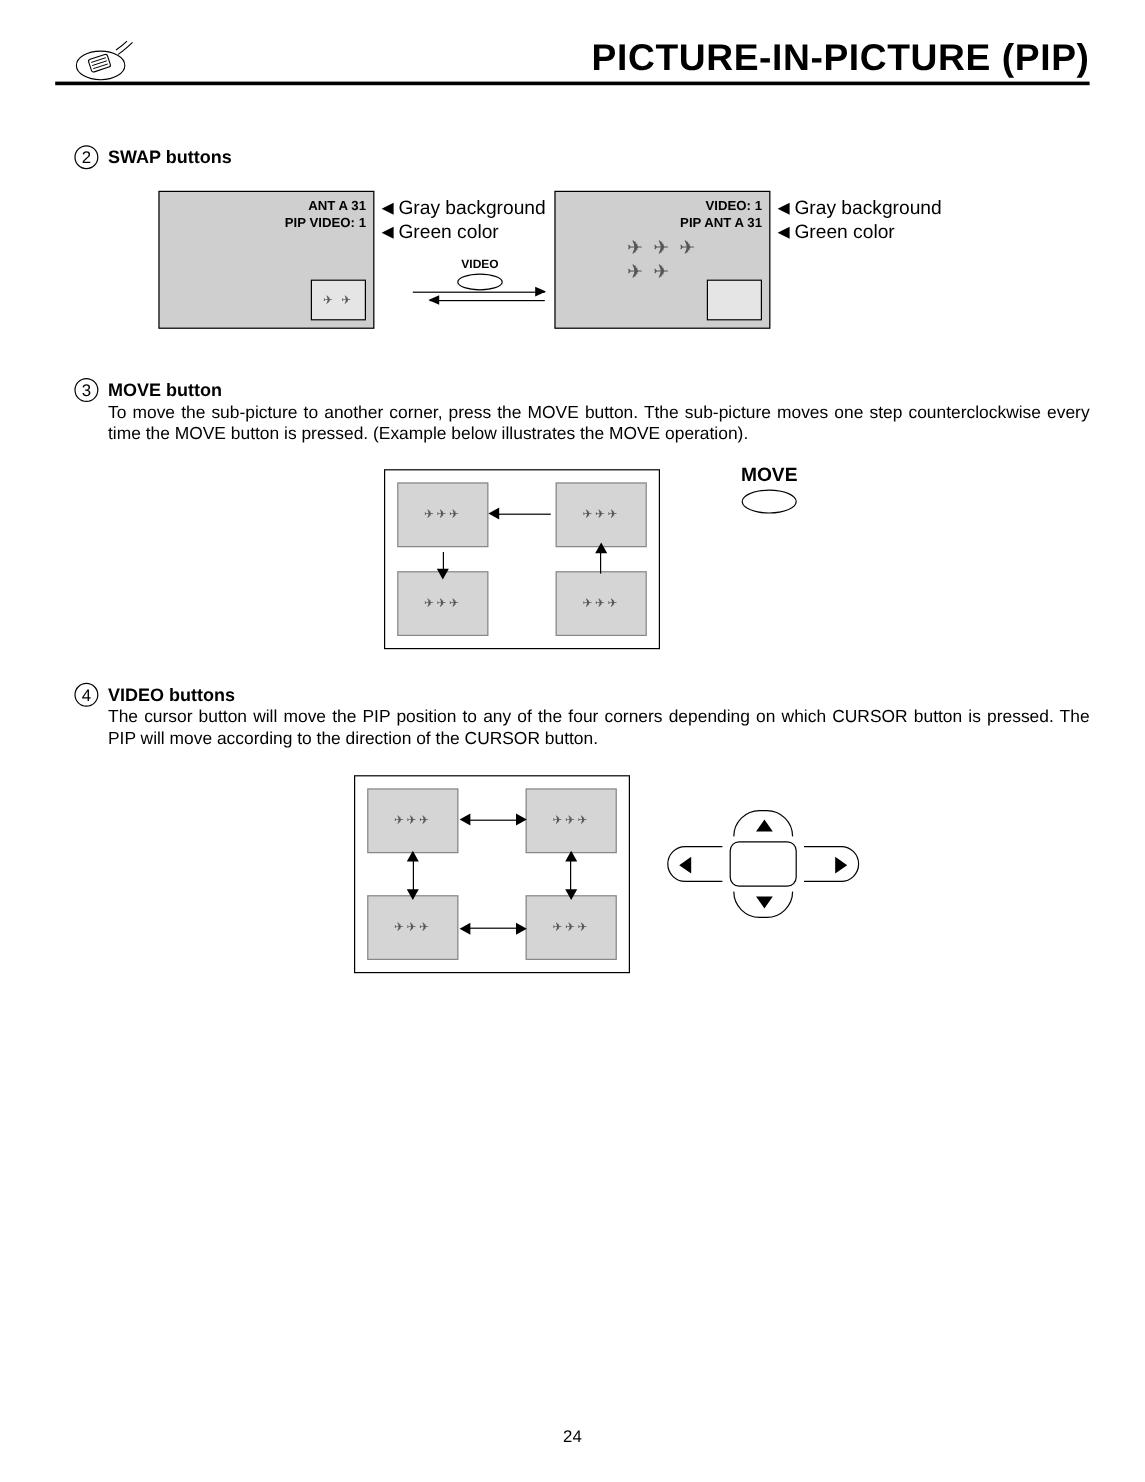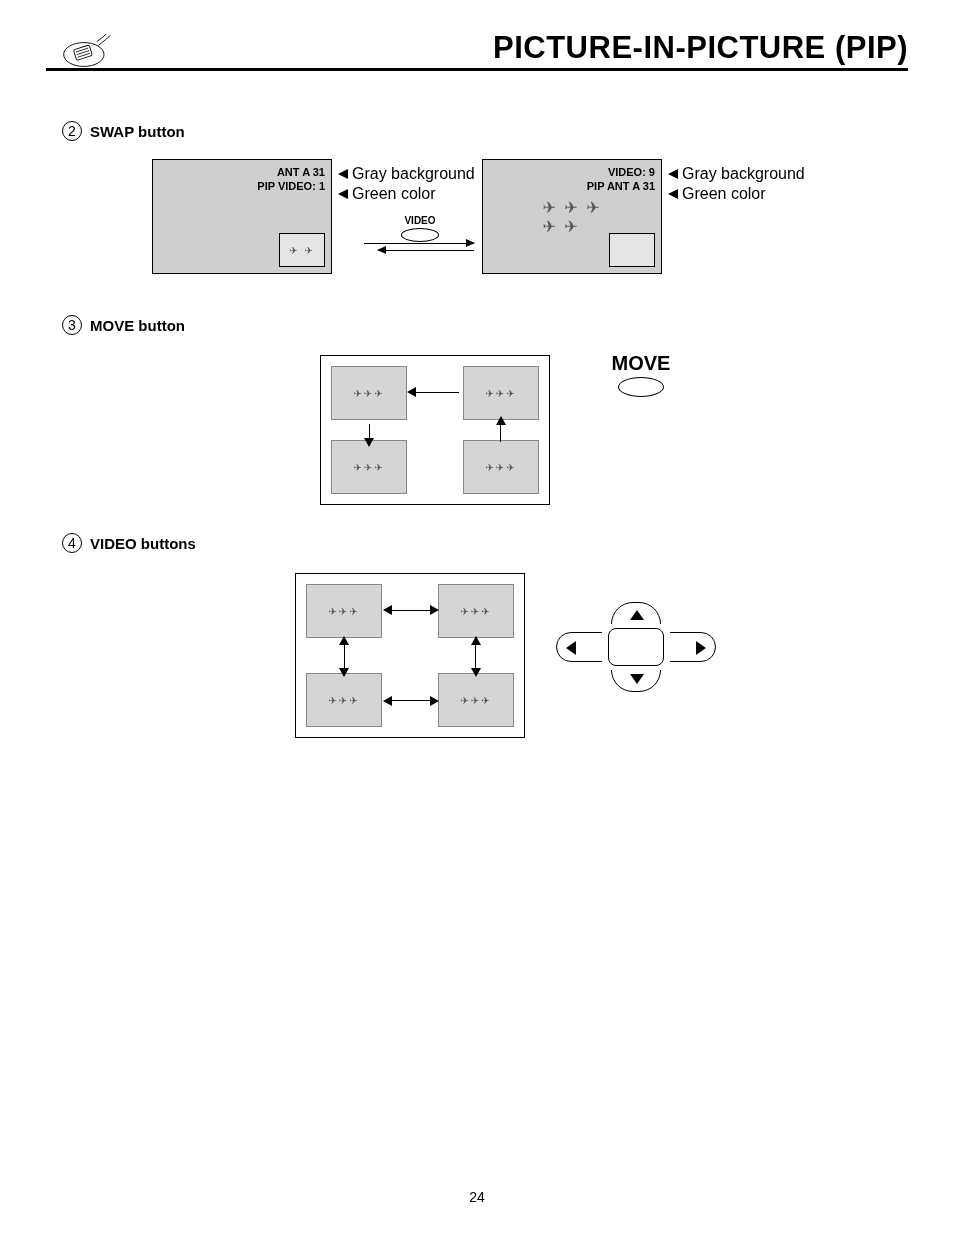--- a/index.html
+++ b/index.html
@@ -62,21 +62,21 @@
   }
   .figure {
     display: block;
     margin: 18px auto 28px auto;
   }
   
   .swap-fig {
     position: relative;
     width: 700px;
     height: 130px;
-    margin-left: 90px;
+    margin-left: 70px;
   }
   .tv {
     position: absolute;
     width: 180px; height: 115px;
     background: #cfcfcf;
     border: 1px solid #000;
   }
   .tv .ov {
     position: absolute;
     top: 6px; right: 6px;
@@ -168,21 +168,21 @@
   .ah-r { border-top: 5px solid transparent; border-bottom: 5px solid transparent; border-left: 9px solid #000; }
   .ah-l { border-top: 5px solid transparent; border-bottom: 5px solid transparent; border-right: 9px solid #000; }
   .ah-u { border-left: 5px solid transparent; border-right: 5px solid transparent; border-bottom: 9px solid #000; }
   .ah-d { border-left: 5px solid transparent; border-right: 5px solid transparent; border-top: 9px solid #000; }
   .move-btn {
     position: absolute;
     left: 465px; top: -4px;
     width: 60px;
     text-align: center;
   }
-  .move-btn .lbl { font-size: 20px; font-weight: 700; }
+  .move-btn .lbl { font-size: 16px; font-weight: 700; }
   .move-btn .ov-pill { width: 46px; height: 20px; }
   
   .cursor-fig {
     position: relative;
     width: 340px; height: 175px;
     margin: 20px auto 30px auto;
     left: -75px;
     border: 1px solid #000;
   }
   .dpad {
@@ -249,39 +249,39 @@
   <path d="M42 18 Q50 12 55 7" fill="none" stroke="#000" stroke-width="1"></path>
 </svg>
 
 <div class="title-bar">
   <h1>PICTURE-IN-PICTURE (PIP)</h1>
 </div>
 
 <div class="section">
   <div class="sec-head">
     <span class="circ-num">2</span>
-    <span class="sec-title">SWAP button</span>
+    <span class="sec-title">SWAP buttons</span>
   </div>
 
   <div class="figure swap-fig">
 
     <div class="tv tv-left">
       <div class="ov">
         <div>ANT  A 31</div>
         <div>PIP   VIDEO: 1</div>
       </div>
       <div class="pip">
           <span class="jets">✈ ✈</span>
         </div>
     </div>
 
     <div class="tv tv-right">
       <span class="jets" style="font-size:16px;">✈ ✈ ✈<br>✈ ✈</span>
       <div class="ov">
-        <div>VIDEO: 9</div>
+        <div>VIDEO: 1</div>
         <div>PIP   ANT  A 31</div>
       </div>
       <div class="pip"></div>
     </div>
 
     <div class="arrow-note" style="left:186px; top:6px;">
         <span>Gray background</span>
       </div>
     <div class="arrow-note" style="left:186px; top:26px;">
         <span>Green color</span>
@@ -304,20 +304,21 @@
       <div class="long-arrow left" style="width:96px; margin-left:14px;"></div>
     </div>
   </div>
 </div>
 
 <div class="section">
   <div class="sec-head">
     <span class="circ-num">3</span>
     <span class="sec-title">MOVE button</span>
   </div>
+  <div class="sec-body">To move the sub-picture to another corner, press the MOVE button. Tthe sub-picture moves one step counterclockwise every time the MOVE button is pressed.  (Example below illustrates the MOVE operation).</div>
 
   <div class="figure move-fig" style="width:230px; height:150px;">
     <div class="thumb" style="left:10px; top:10px;">
         <span class="jets">✈✈✈</span>
       </div>
     <div class="thumb" style="right:10px; top:10px;">
         <span class="jets">✈✈✈</span>
       </div>
     <div class="thumb" style="left:10px; bottom:10px;">
         <span class="jets">✈✈✈</span>
@@ -340,20 +341,21 @@
       <div class="ov-pill"></div>
     </div>
   </div>
 </div>
 
 <div class="section">
   <div class="sec-head">
     <span class="circ-num">4</span>
     <span class="sec-title">VIDEO buttons</span>
   </div>
+  <div class="sec-body">The cursor button will move the PIP position to any of the four corners depending on which CURSOR button is pressed.  The PIP will move according to the direction of the CURSOR button.</div>
 
   <div class="figure cursor-fig" style="width:230px; height:165px;">
     <div class="thumb" style="left:10px; top:10px;">
         <span class="jets">✈✈✈</span>
       </div>
     <div class="thumb" style="right:10px; top:10px;">
         <span class="jets">✈✈✈</span>
       </div>
     <div class="thumb" style="left:10px; bottom:10px;">
         <span class="jets">✈✈✈</span>

